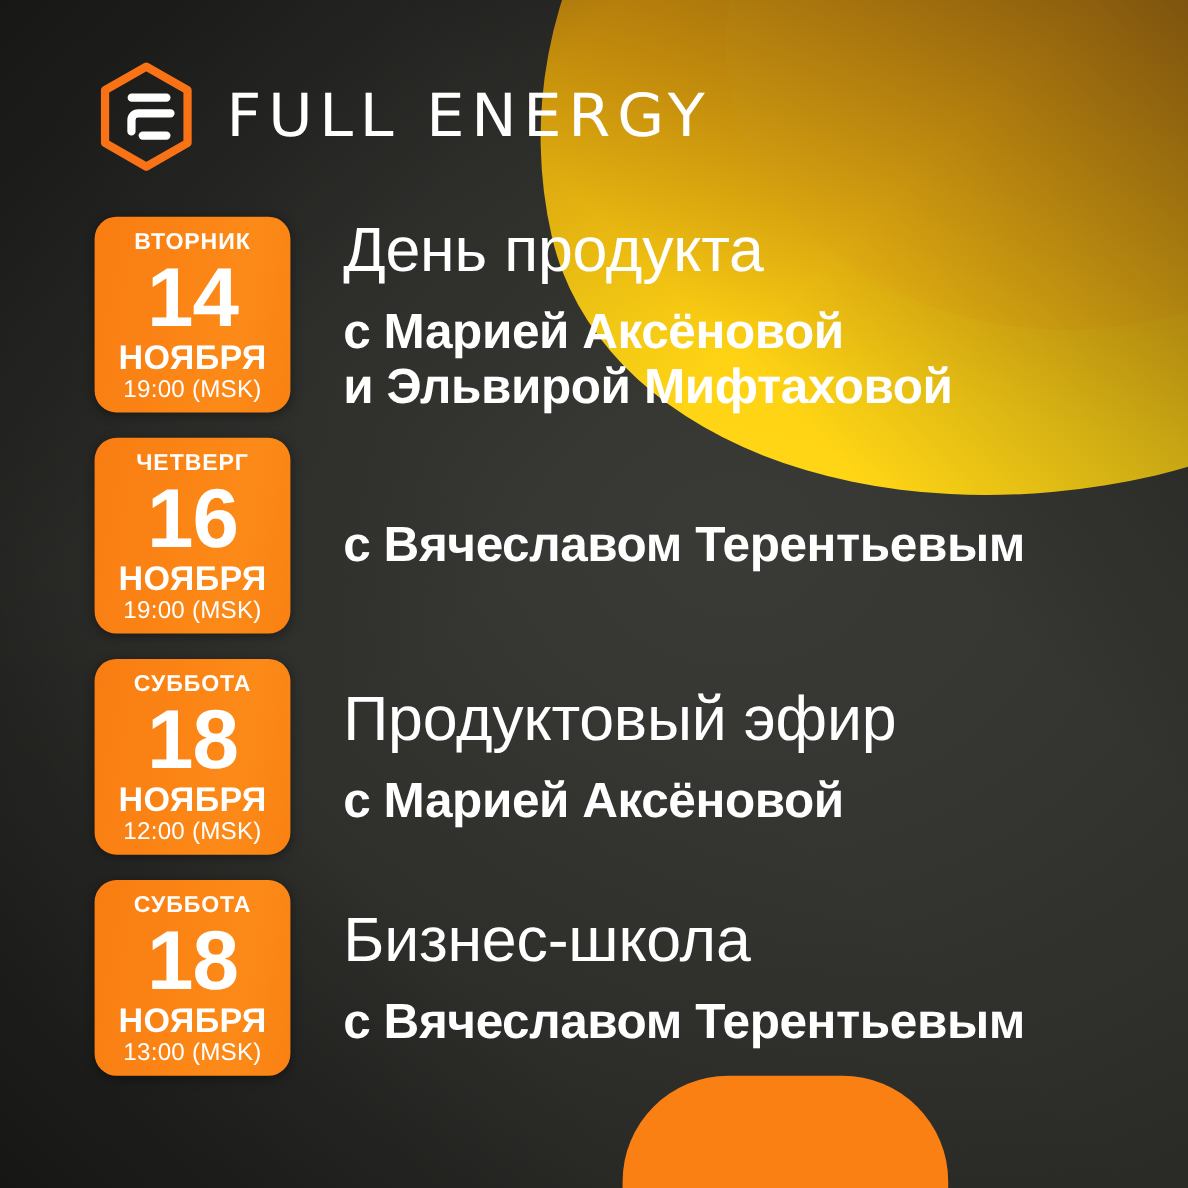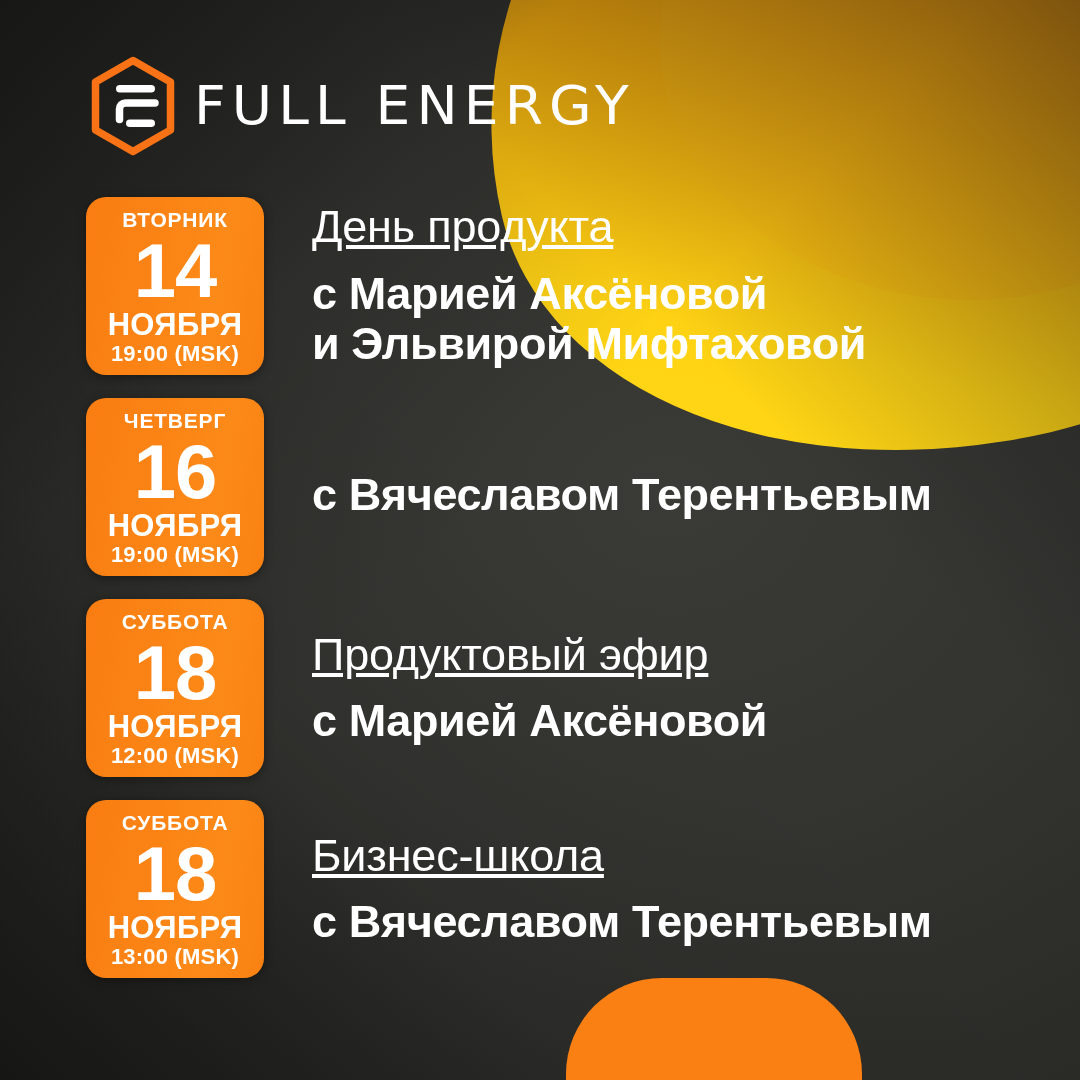--- a/index.html
+++ b/index.html
@@ -77,21 +77,21 @@
     background: #FA8014;
   }
 
   
   .brand {
     position: absolute;
     left: 86px;
     top: 56px;
     display: flex;
     align-items: center;
-    gap: 14px;
+    gap: 26px;
   }
   .brand-mark {
     width: 94px;
     height: 100px;
     display: block;
   }
   .brand-word {
     color: #ffffff;
     font-size: 54px;
     font-weight: 400;
@@ -150,36 +150,35 @@
   }
   .dc-month {
     font-size: 31px;
     font-weight: 700;
     letter-spacing: 0.3px;
     line-height: 1;
     margin-bottom: 3px;
   }
   .dc-time {
     font-size: 22px;
-    font-weight: 700;
+    font-weight: 400;
     letter-spacing: 0.2px;
     line-height: 1;
   }
 
   .event-text {
     margin-left: 48px;
     color: #ffffff;
     line-height: 1.12;
   }
   .ev-title {
-    font-size: 45px;
+    font-size: 57px;
     font-weight: 400;
     letter-spacing: -0.2px;
     white-space: nowrap;
-    text-decoration: underline;
   }
   .ev-host {
     font-size: 45px;
     font-weight: 700;
     letter-spacing: -0.4px;
     white-space: nowrap;
   }
   .ev-host.small-gap { margin-top: 16px; }
 </style>
 </head>

